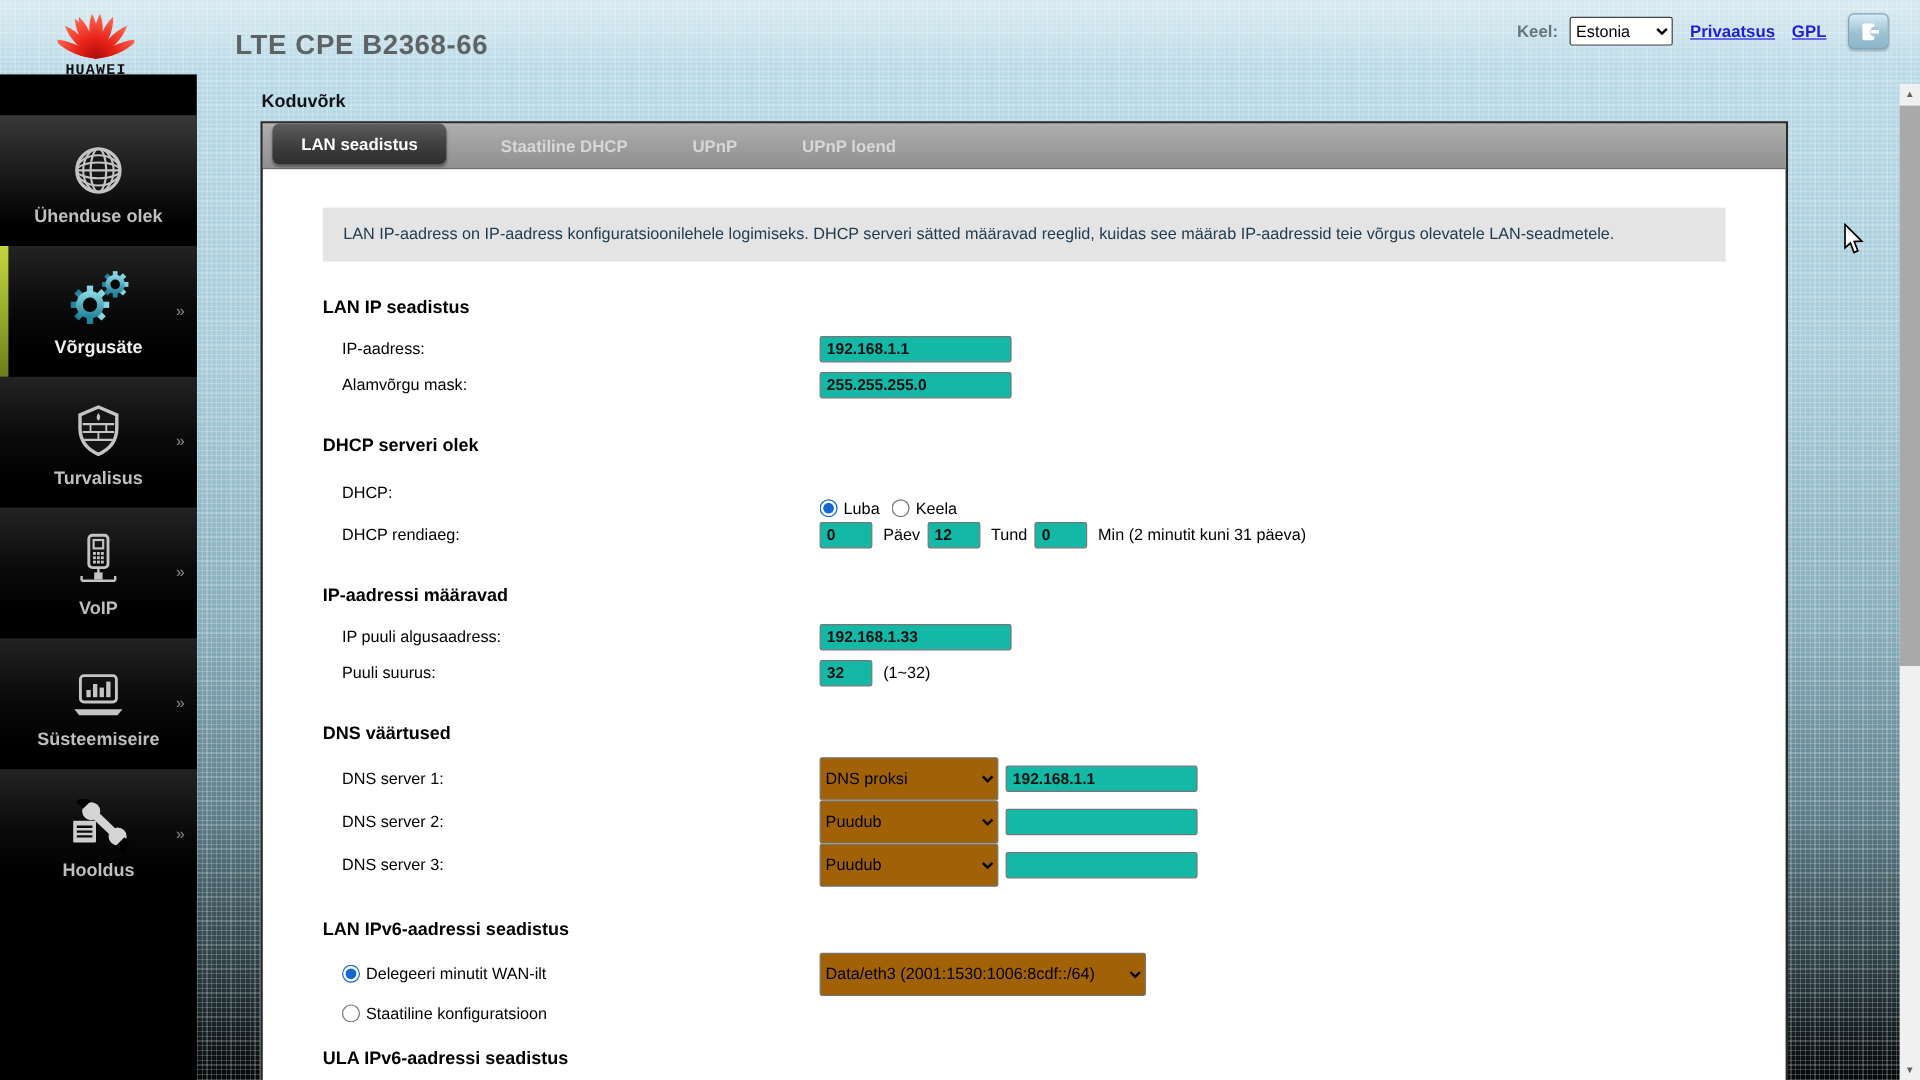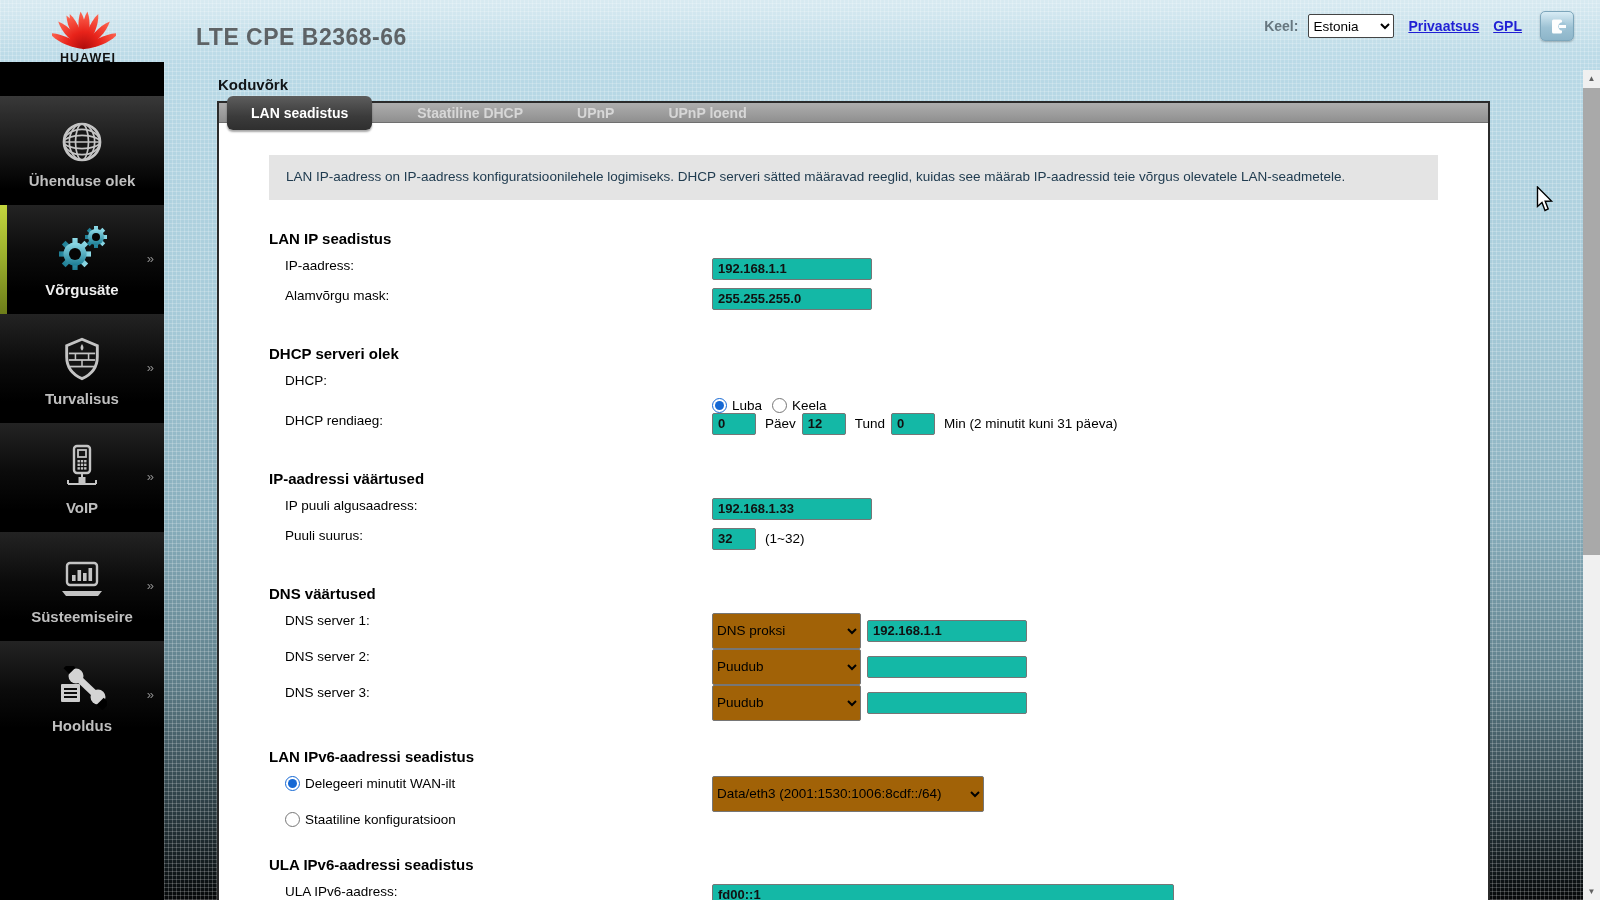--- a/index.html
+++ b/index.html
@@ -11,21 +11,21 @@
     background-color:#b7d8e5;
     background-image:
       repeating-linear-gradient(90deg, rgba(255,255,255,.20) 0 1px, rgba(255,255,255,0) 1px 4px),
       repeating-linear-gradient(0deg, rgba(255,255,255,.20) 0 1px, rgba(255,255,255,0) 1px 4px),
       linear-gradient(180deg,#c9e2ec 0px,#b9d9e6 70px,#a8ccda 300px,#88aebc 520px,#5e7e89 680px,#2a3b41 810px,#0a0f11 885px,#060809 900px);
   }
 
   
   .topbar { position:absolute; top:0; left:0; width:1600px; height:62px;
     background:linear-gradient(180deg, rgba(255,255,255,.28), rgba(255,255,255,0) 85%); }
-  .logo { position:absolute; left:44px; top:4px; width:72px; text-align:right; }
+  .logo { position:absolute; left:44px; top:4px; width:72px; text-align:center;font-family:Liberation Mono, monospace; }
   .brand { display:block; margin-top:-3px; font-size:12.5px; font-weight:bold; letter-spacing:1px; color:#111; }
   .device-title { position:absolute; left:196px; top:24px; font-size:23px; font-weight:bold; color:#5e6366; letter-spacing:.5px; }
   .top-right { position:absolute; right:78px; top:14px; display:flex; align-items:center; }
   .keel { font-size:14px; font-weight:bold; color:#66767f; margin-right:10px; }
   .lang-select { width:86px; height:24px; font-size:13.5px; border:1px solid #444; background:#fff; }
   .top-link { font-size:14px; color:#1f1fd4; text-decoration:underline; margin-left:14px; cursor:pointer; font-weight:bold; }
   .logout-btn { position:absolute; right:-52px; top:-3px; width:34px; height:30px; border:1px solid #7da6bb; border-radius:5px;
     background:linear-gradient(180deg,#d8ecf5,#9dc2d4 55%,#8db5c9); box-shadow:0 1px 2px rgba(0,0,0,.25); cursor:pointer;
     display:flex; align-items:center; justify-content:center; }
 
@@ -37,35 +37,35 @@
   .side-item .lbl { margin-top:7px; font-size:15px; font-weight:bold; color:#bfbfbf; white-space:nowrap; }
   .side-item.active .lbl { color:#efefef; }
   .side-item.active::before { content:""; position:absolute; left:0; top:0; width:7px; height:100%;
     background:linear-gradient(180deg,#c3d53e,#99ad2c 50%,#6d7d1a); }
   .chev { position:absolute; right:10px; top:50%; margin-top:-9px; color:#8d8d8d; font-size:13px; }
   .side-icon { height:52px; display:flex; align-items:flex-end; justify-content:center; }
 
   
   .page-title { position:absolute; left:218px; top:76px; font-size:15px; font-weight:bold; color:#101417; }
   .panel { position:absolute; left:217px; top:101px; width:1273px; height:810px; border:2px solid #2b2b2b; background:#fff; }
-  .tabbar { height:20px; background:linear-gradient(180deg,#aeaeae,#8f8f8f); border-bottom:1px solid #6f6f6f;
-    display:flex; align-items:center; padding-left:8px; }
+  .tabbar { height:38px; background:linear-gradient(180deg,#aeaeae,#8f8f8f); border-bottom:1px solid #6f6f6f;
+    display:flex; padding-left:8px; }
   .tab { padding:0 27px; font-size:14px; font-weight:bold; color:#d7d7d7; line-height:38px; cursor:pointer; white-space:nowrap; }
   .tab.active { background:linear-gradient(180deg,#5d5d5d,#3b3b3b 60%,#2f2f2f); color:#fff; border-radius:6px;
     line-height:34px; height:34px; padding:0 24px; margin-right:18px; box-shadow:0 2px 2px rgba(0,0,0,.35); }
 
   .panel-body { padding:0 50px; }
   .info-box { margin-top:32px; background:#e4e4e4; color:#203c50; font-size:13.5px; line-height:1.55;
     padding:12px 17px; text-align:justify; }
 
   h3.sec { font-size:15px; font-weight:bold; color:#000; margin:27px 0 11px 0; }
   h3.sec.first { margin-top:30px; }
   h3.sec.tight { margin-top:14px; }
 
-  .form-row { display:flex; align-items:flex-start; min-height:30px; padding-left:16px; font-size:13.5px; color:#000;gap:29px; }
+  .form-row { display:flex; align-items:center; min-height:30px; padding-left:16px; font-size:13.5px; color:#000; }
   .row-label { width:398px; flex:none; }
   .row-value { display:flex; align-items:center; }
 
   input[type=text] { height:22px; border:1px solid #767676; border-radius:2px; font-family:"Liberation Sans",sans-serif;
     font-size:13px; font-weight:bold; color:#111; padding:1px 5px; background:#14b8a6; }
   .w-ip { width:160px; }
   .w-sm { width:44px; }
   .w-ula { width:462px; }
   .ro { background:#f4f4f4; border-color:#bfbfbf; margin-left:6px; }
   .unit { margin:0 6px 0 9px; }
@@ -317,21 +317,21 @@
         <span class="row-value">
           <input type="text" class="w-sm" value="0" style="">
           <span class="unit">Päev</span>
           <input type="text" class="w-sm" value="12" style="">
           <span class="unit">Tund</span>
           <input type="text" class="w-sm" value="0" style="">
           <span class="unit">Min (2 minutit kuni 31 päeva)</span>
         </span>
       </div>
 
-      <h3 class="sec">IP-aadressi väärtused</h3>
+      <h3 class="sec">IP-aadressi määravad</h3>
       <div class="form-row">
         <span class="row-label">IP puuli algusaadress:</span>
         <span class="row-value">
             <input type="text" class="w-ip" value="192.168.1.33" style="">
           </span>
       </div>
       <div class="form-row">
         <span class="row-label">Puuli suurus:</span>
         <span class="row-value">
           <input type="text" class="w-sm" value="32" style="">

